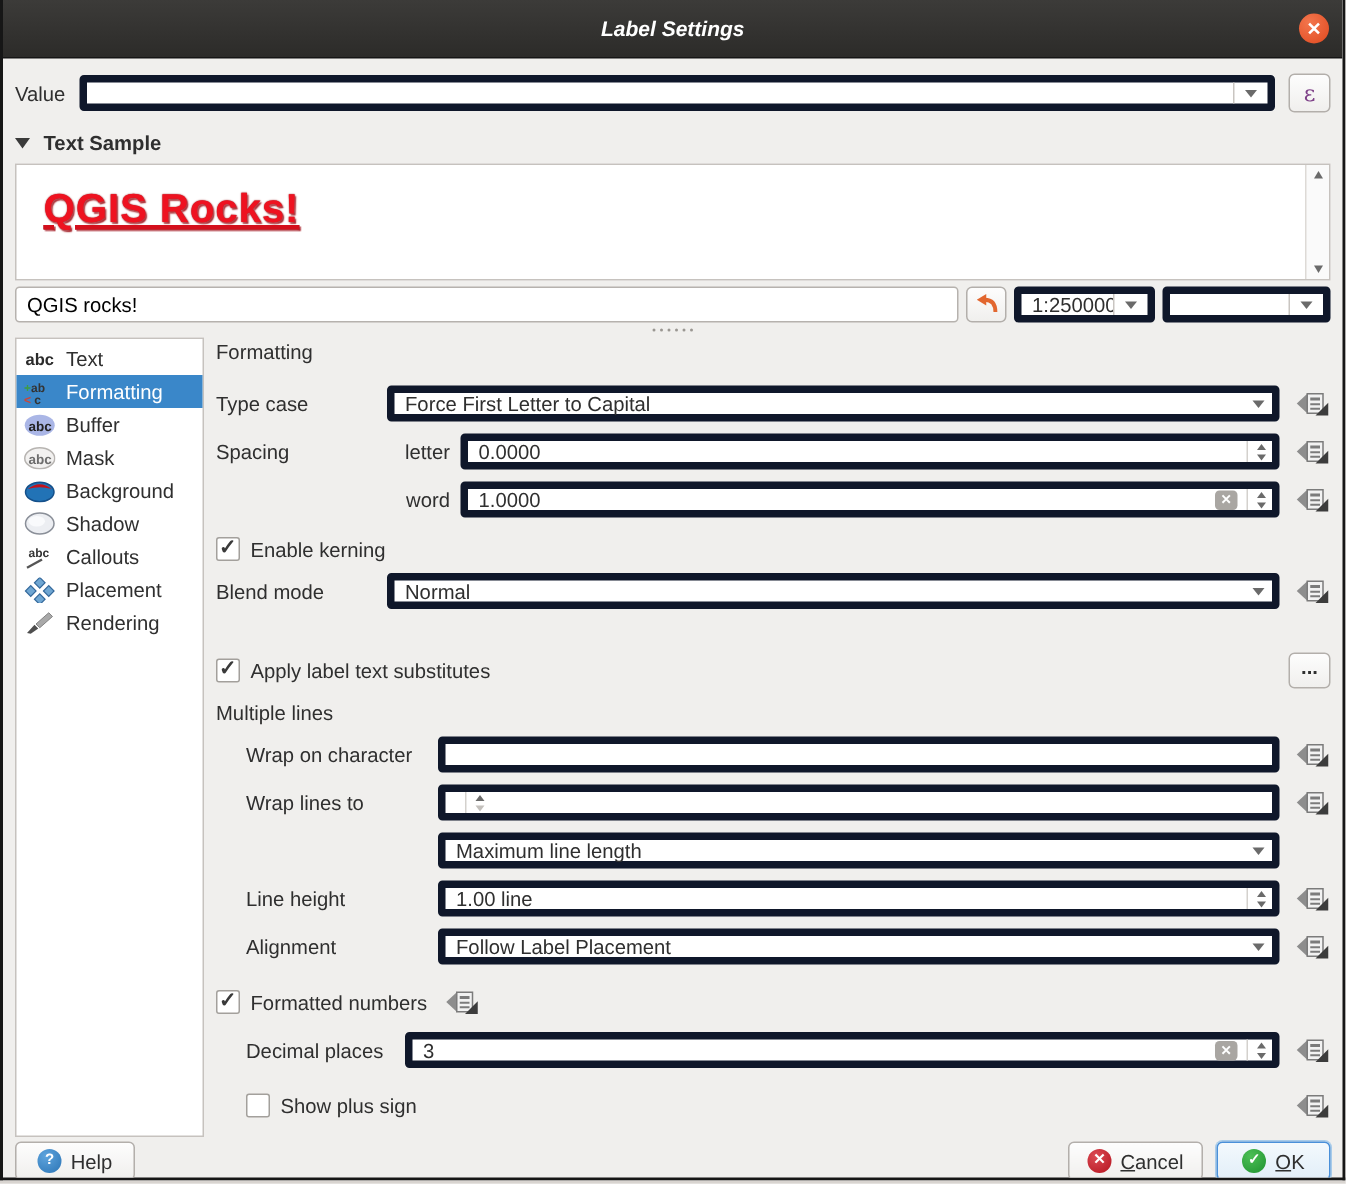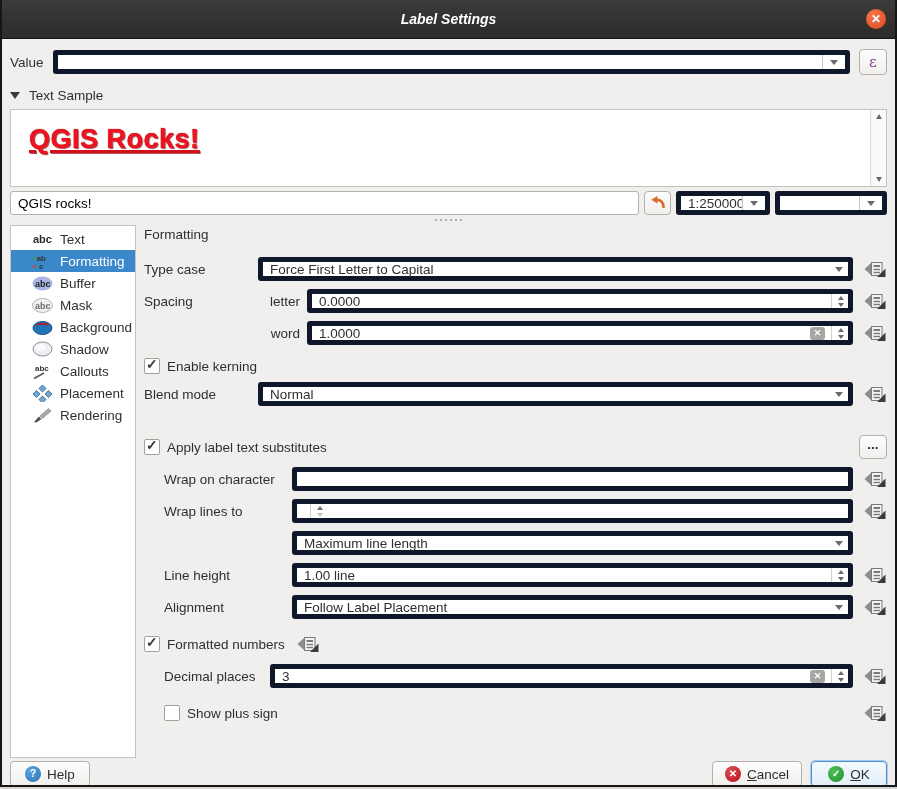--- a/index.html
+++ b/index.html
@@ -38,40 +38,40 @@
   .cb.checked::after{content:"✓";position:absolute;left:1px;top:-3px;font-size:14px;font-weight:bold;color:#3a3a3a;}
   .ovr{width:26px;height:24px;flex:none;margin-left:8px;display:flex;align-items:center;justify-content:center;}
   .ovr.ph{visibility:hidden;}
   
   .value-row{display:flex;align-items:center;gap:9px;margin-top:10px;}
   .value-row .field{flex:1;}
   .eps-btn{width:28px;height:26px;padding:0;color:#7d3f87;font-size:15px;font-family:"DejaVu Serif",serif;}
   .sample-header{display:flex;align-items:center;gap:9px;margin-top:13px;}
   .sample-header .tri{width:0;height:0;border-left:5px solid transparent;border-right:5px solid transparent;
     border-top:7px solid #3a3a3a;}
-  .sample-header .txt{font-weight:normal;}
+  .sample-header .txt{font-weight:bold;}
   .preview{margin-top:6px;height:76px;background:#fff;border:1px solid #c6c2be;position:relative;}
   .preview-text{position:absolute;left:18px;top:14px;font-size:27px;font-weight:bold;color:#ee1220;
     text-decoration:underline;text-decoration-thickness:3px;text-decoration-color:#d40f1c;
     text-shadow:0 0 1px #8c0008,0 0 2px #ffffff,1px 1px 1px #9a000a;letter-spacing:.5px;}
   .vscroll{position:absolute;right:0;top:0;bottom:0;width:16px;background:#fafafa;border-left:1px solid #dddad6;
     display:flex;flex-direction:column;justify-content:space-between;align-items:center;padding:4px 0;box-sizing:border-box;}
   .vscroll .uarr,.vscroll .darr{border-left-width:3.5px;border-right-width:3.5px;}
   .sample-row{display:flex;align-items:center;gap:5px;margin-top:4px;}
   .sample-row input{flex:1;height:24px;border:1px solid #b6b2ae;border-radius:3px;padding:0 7px;
     font:13.5px "Liberation Sans",sans-serif;box-sizing:border-box;}
   .sq-btn{width:27px;height:24px;padding:0;}
   .scale-combo{width:94px;}
   .size-combo{width:112px;}
   .splitter{height:10px;display:flex;align-items:center;justify-content:center;gap:3px;}
   .splitter i{width:2px;height:2px;background:#9a9792;border-radius:50%;}
   
   .body{display:flex;gap:8px;height:533px;align-items:stretch;}
   .sidebar{width:126px;background:#fff;border:1px solid #c6c2be;box-sizing:border-box;padding-top:2px;flex:none;}
-  .side-item{height:22px;display:flex;align-items:center;gap:7px;padding-left:21px;cursor:pointer;white-space:nowrap;}
+  .side-item{height:22px;display:flex;align-items:center;gap:7px;padding-left:5px;cursor:pointer;white-space:nowrap;}
   .side-item.sel{background:#3a87c9;color:#fff;}
   .side-item svg{flex:none;}
   .main{flex:1;min-width:0;}
   .row{display:flex;align-items:center;margin-top:8px;}
   .lbl{width:114px;flex:none;}
   .sublbl{width:42px;flex:none;text-align:right;margin-right:7px;}
   .grow{flex:1;min-width:0;}
   .indent{padding-left:20px;justify-content:space-between;}
   .mlbl{width:128px;flex:none;}
   .dlbl{width:106px;flex:none;}
@@ -322,20 +322,23 @@
 
         <div class="row" style="margin-top:29px">
           <span class="cb checked"></span>
           <span class="cb-label">Apply label text substitutes</span>
           <span class="spacer"></span>
           <div class="btn dots-btn">
             <span>...</span>
           </div>
         </div>
 
+        <div class="row" style="margin-top:9px">
+          <span>Multiple lines</span>
+        </div>
 
         <div class="row indent">
           <span class="mlbl">Wrap on character</span>
           <div class="field grow">
             <span class="val"></span>
           </div>
           <span class="ovr">
               <svg width="25" height="24" viewBox="0 0 24 24">
                 <use href="#ovr-icon"></use>
               </svg>

